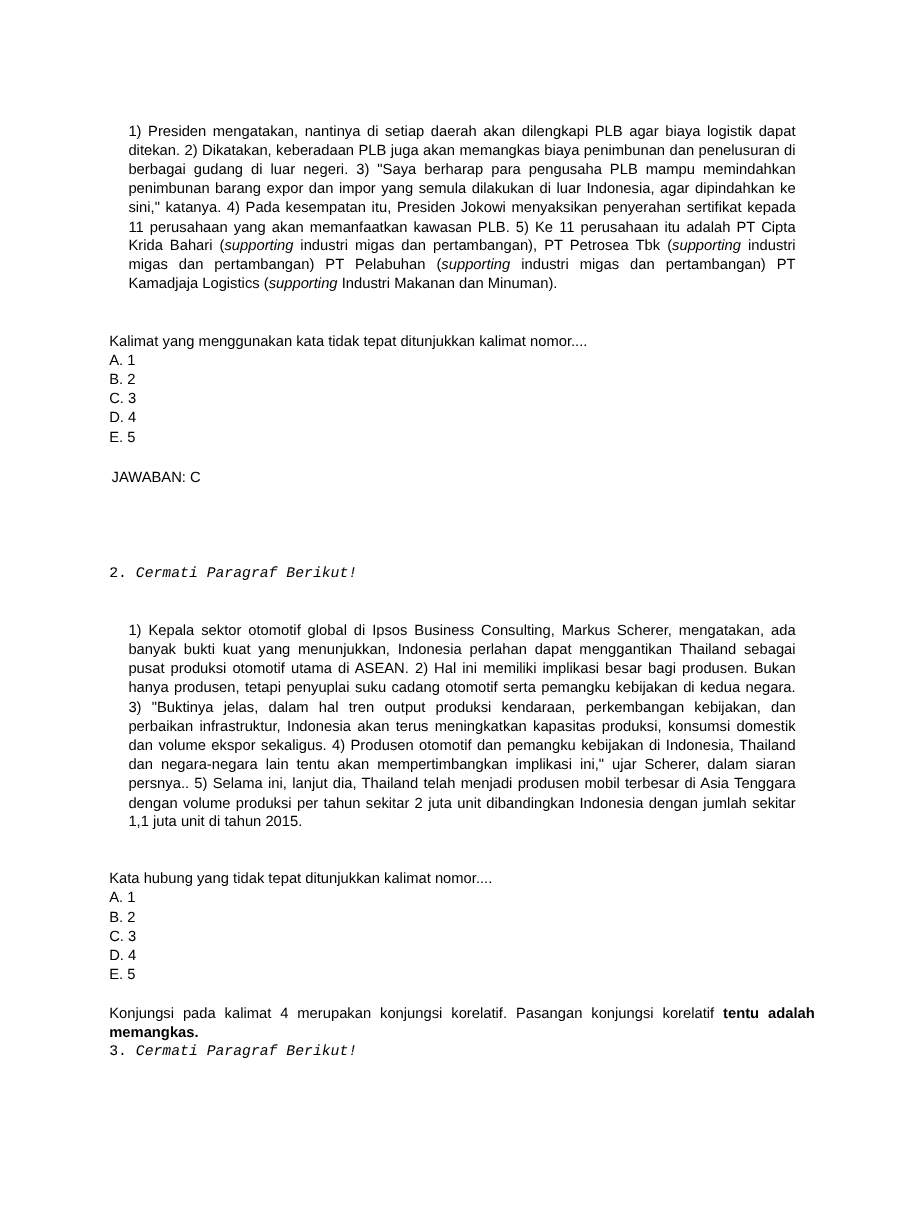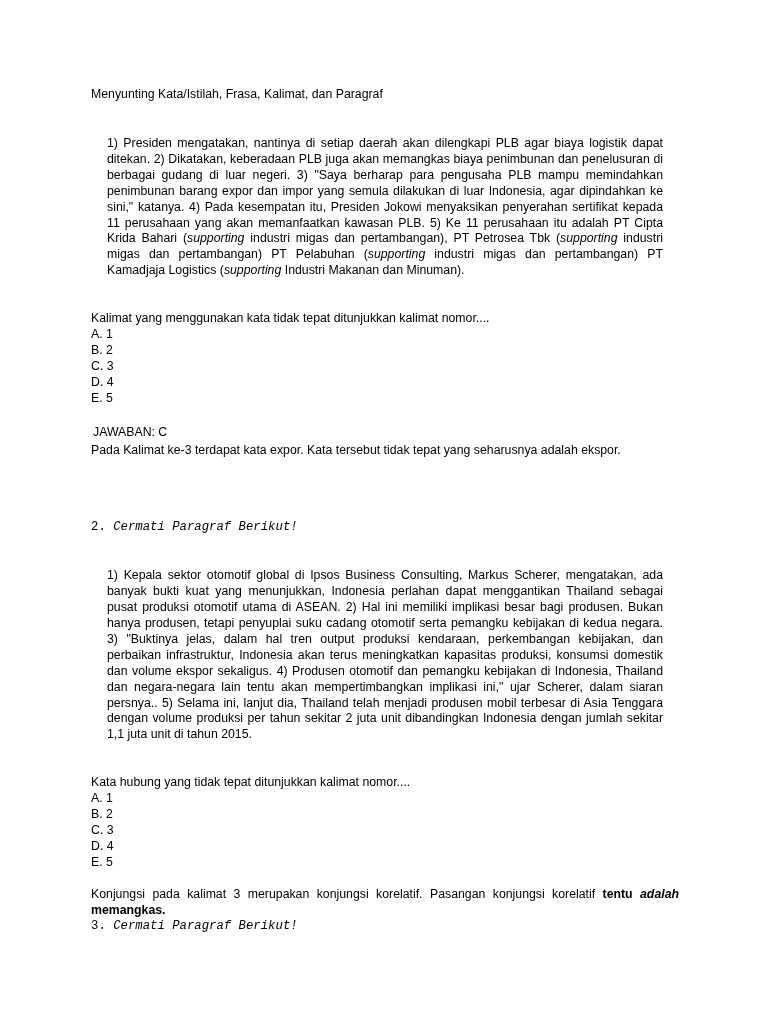--- a/index.html
+++ b/index.html
@@ -68,48 +68,46 @@
   }
   .heading-num {
     font-size: 12.3px;
     line-height: 15.9px;
     margin: 0;
     text-align: left;
     font-family: Liberation Mono, monospace;
   }
   .it { font-style: italic; }
   .bd { font-weight: bold; }
-  .bdit { font-weight: bold; font-style: italic; }
+  .bdit { font-weight: bold; }
   
 </style>
 </head>
 <body>
 
 <div class="page">
 
-  <div class="doc-title">Menyunting Kata/Istilah, Frasa, Kalimat, dan Paragraf</div>
 
   <div class="para"><span>1) Presiden mengatakan, nantinya di setiap daerah akan dilengkapi PLB agar biaya logistik dapat ditekan. 2) Dikatakan, keberadaan PLB juga akan memangkas biaya penimbunan dan penelusuran di berbagai gudang di luar negeri. 3) "Saya berharap para pengusaha PLB mampu memindahkan penimbunan barang expor dan impor yang semula dilakukan di luar Indonesia, agar dipindahkan ke sini," katanya. 4) Pada kesempatan itu, Presiden Jokowi menyaksikan penyerahan sertifikat kepada 11 perusahaan yang akan memanfaatkan kawasan PLB. 5) Ke 11 perusahaan itu adalah PT Cipta Krida Bahari (</span><span class="it">supporting</span><span> industri migas dan pertambangan), PT Petrosea Tbk (</span><span class="it">supporting</span><span> industri migas dan pertambangan) PT Pelabuhan (</span><span class="it">supporting</span><span> industri migas dan pertambangan) PT Kamadjaja Logistics (</span><span class="it">supporting</span><span> Industri Makanan dan Minuman).</span></div>
 
   <div class="gap-md"></div>
 
   <div class="question">Kalimat yang menggunakan kata tidak tepat ditunjukkan kalimat nomor....</div>
 
   <ul class="options">
     <li>A. 1</li>
     <li>B. 2</li>
     <li>C. 3</li>
     <li>D. 4</li>
     <li>E. 5</li>
   </ul>
 
   <div class="gap-md"></div>
 
   <div class="answer-head">JAWABAN: C</div>
-  <div class="answer-body">Pada Kalimat ke-3 terdapat kata expor. Kata tersebut tidak tepat yang seharusnya adalah ekspor.</div>
 
   <div class="gap-xl"></div>
 
   <div class="heading-num"><span>2.</span> <span class="it">Cermati Paragraf Berikut!</span></div>
 
   <div class="gap-md"></div>
 
   <div class="para">1) Kepala sektor otomotif global di Ipsos Business Consulting, Markus Scherer, mengatakan, ada banyak bukti kuat yang menunjukkan, Indonesia perlahan dapat menggantikan Thailand sebagai pusat produksi otomotif utama di ASEAN. 2) Hal ini memiliki implikasi besar bagi produsen. Bukan hanya produsen, tetapi penyuplai suku cadang otomotif serta pemangku kebijakan di kedua negara. 3) "Buktinya jelas, dalam hal tren output produksi kendaraan, perkembangan kebijakan, dan perbaikan infrastruktur, Indonesia akan terus meningkatkan kapasitas produksi, konsumsi domestik dan volume ekspor sekaligus. 4) Produsen otomotif dan pemangku kebijakan di Indonesia, Thailand dan negara-negara lain tentu akan mempertimbangkan implikasi ini," ujar Scherer, dalam siaran persnya.. 5) Selama ini, lanjut dia, Thailand telah menjadi produsen mobil terbesar di Asia Tenggara dengan volume produksi per tahun sekitar 2 juta unit dibandingkan Indonesia dengan jumlah sekitar 1,1 juta unit di tahun 2015.</div>
 
   <div class="gap-md"></div>
@@ -119,17 +117,17 @@
   <ul class="options">
     <li>A. 1</li>
     <li>B. 2</li>
     <li>C. 3</li>
     <li>D. 4</li>
     <li>E. 5</li>
   </ul>
 
   <div class="gap-md"></div>
 
-  <div class="answer-body"><span>Konjungsi pada kalimat 3 merupakan konjungsi korelatif. Pasangan konjungsi korelatif </span><span class="bd">tentu</span> <span class="bdit">adalah</span> <span class="bd">memangkas.</span></div>
+  <div class="answer-body"><span>Konjungsi pada kalimat 4 merupakan konjungsi korelatif. Pasangan konjungsi korelatif </span><span class="bd">tentu</span> <span class="bdit">adalah</span> <span class="bd">memangkas.</span></div>
 
   <div class="heading-num"><span>3.</span> <span class="it">Cermati Paragraf Berikut!</span></div>
 
 </div>
 
 </body></html>

